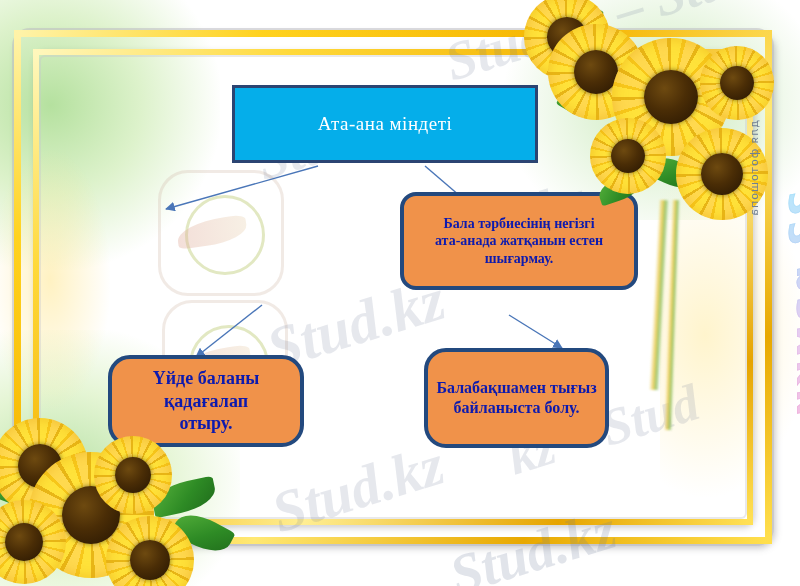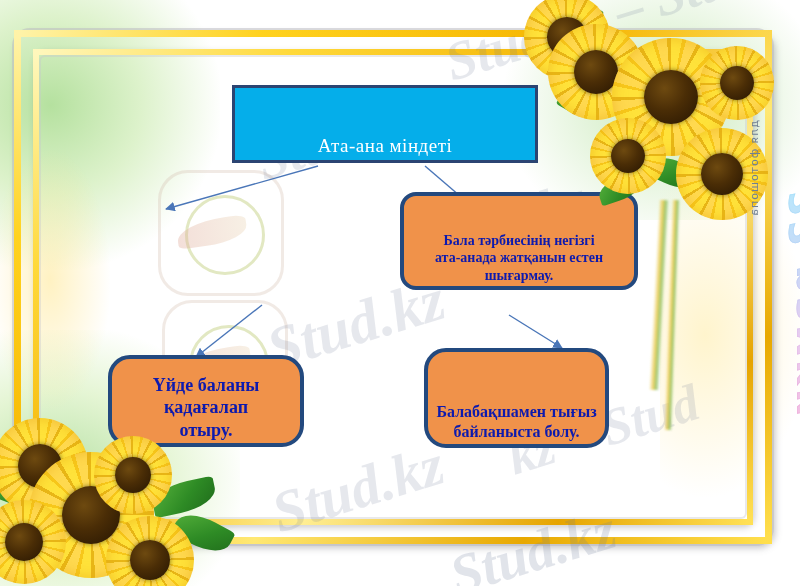--- a/index.html
+++ b/index.html
@@ -100,21 +100,21 @@
     position: absolute;
     background: linear-gradient(90deg, rgba(255,225,120,0.0) 0%, rgba(235,200,70,0.85) 40%, rgba(120,180,70,0.75) 70%, rgba(255,255,255,0) 100%);
     filter: blur(1px);
   }
 
   
   .node {
     position: absolute;
     box-sizing: border-box;
     display: flex;
-    align-items: flex-end;
+    align-items: center;
     justify-content: center;
     text-align: center;
     color: #0D1AAE;
     font-weight: bold;
     line-height: 1.25;
   }
   .node-title {
     background: #05AEEA;
     border: 3px solid #2B4472;
     color: #FFFFFF;

